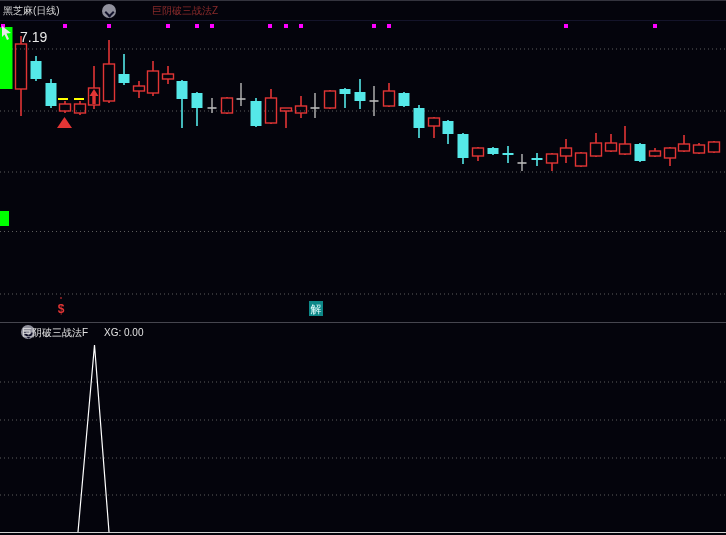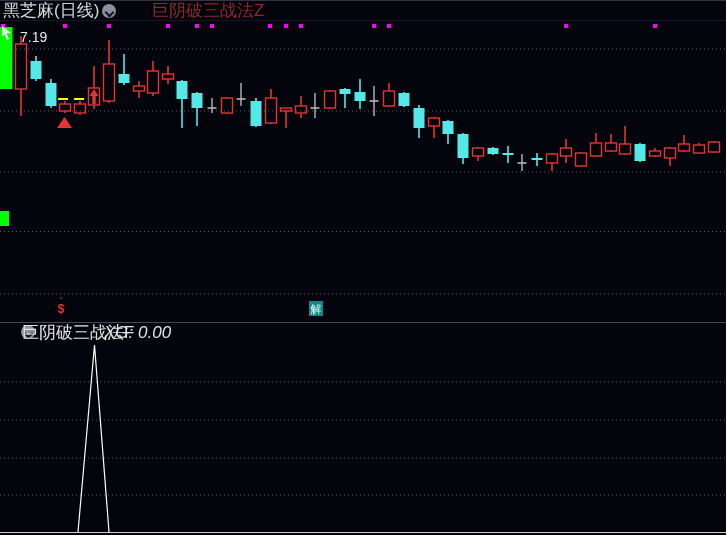--- a/index.html
+++ b/index.html
@@ -1,23 +1,23 @@
 <!DOCTYPE html>
 <html><head>
 <meta charset="utf-8">
 <style>
   html,body{margin:0;padding:0;background:#000;}
   .screen{position:relative;width:726px;height:535px;background:#04040c;overflow:hidden;
           font-family:"Liberation Sans","DejaVu Sans",sans-serif;border-top:1px solid #34343e;box-sizing:border-box;}
   .abs{position:absolute;}
-  .hdr-text{font-size:17px;line-height:14px;white-space:nowrap;}
+  .hdr-text{font-size:10px;line-height:14px;white-space:nowrap;}
   .sym{color:#d6d6d6;}
   .ind-z{color:#8a2b2b;}
   .ind-f{color:#e2e2e2;}
-  .xg{color:#e2e2e2;font-style:italic;}
+  .xg{color:#e2e2e2;}
   .price-label{color:#e8e8e8;font-size:14px;}
   .chev{width:14px;height:14px;border-radius:50%;background:#90909c;display:inline-block;position:relative;}
   .chev:after{content:"";position:absolute;left:3.5px;top:4.5px;width:5px;height:5px;
               border-right:2px solid #11112a;border-bottom:2px solid #11112a;transform:rotate(45deg);}
   .divider{left:0;top:321px;width:726px;height:1px;background:#46464f;}
   .hdr-underline{left:0;top:19px;width:726px;height:1px;background:#14142a;}
   svg{display:block;}
 </style>
 </head>
 <body>

